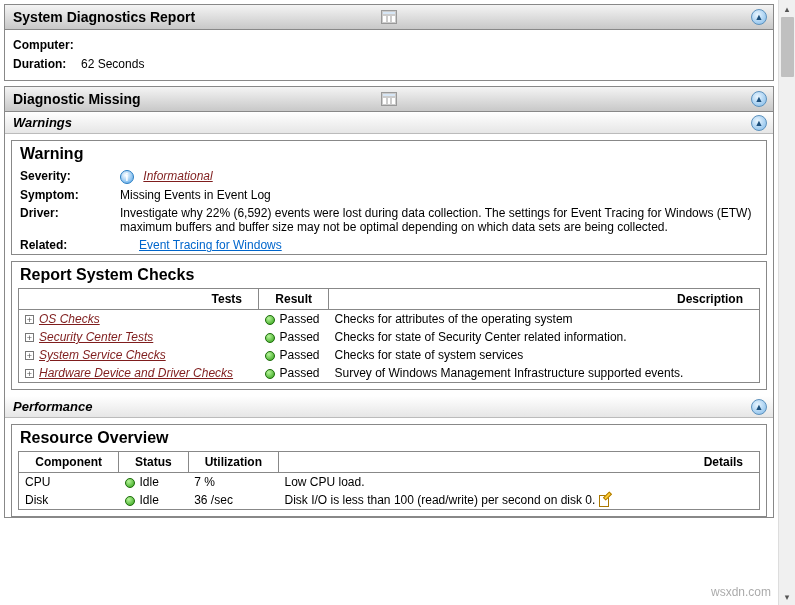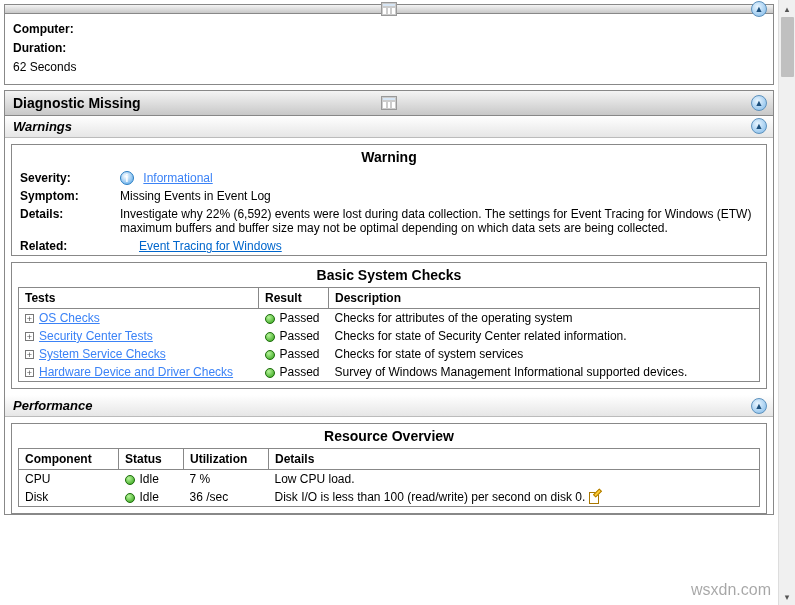--- a/index.html
+++ b/index.html
@@ -98,39 +98,38 @@
   display: grid;
   grid-template-columns: repeat(3,1fr);
   grid-template-rows: 4px 1fr;
 }
 .header-icon > div { border: 0.5px solid #ccc; }
 .header-icon .top { background: #d7e6f5; grid-column: 1/4; }
 .meta-block {
   padding: 6px 8px;
   line-height: 1.6;
 }
-.meta-row { display: flex; flex-direction: column; }
+.meta-row { display: flex; }
 .meta-label { font-weight: bold; min-width: 68px; }
 .inner-panel {
   margin: 6px;
   border: 1px solid #888;
 }
 .inner-title {
   font-weight: bold;
-  font-size: 14px;
+  font-size: 16px;
   padding: 4px 8px;
-  text-align: center;
 }
 .kv-table {
   width: 100%;
   border-collapse: collapse;
 }
 .kv-table td { padding: 2px 8px; vertical-align: top; }
 .kv-table td.k { font-weight: bold; width: 100px; margin-top: 12px; }
-.kv-link { color: #3b82f6; text-decoration: underline; cursor: pointer; }
+.kv-link { color: #7f1d1d; text-decoration: underline; cursor: pointer; font-style: italic; }
 .hyperlink { color: #0066cc; text-decoration: underline; cursor: pointer; margin-left: 19px; }
 .icon-info {
   display: inline-block;
   width: 14px; height: 14px;
   border-radius: 50%;
   background: radial-gradient(circle at 40% 35%, #fff, #4aa0e8);
   color: #fff;
   font-weight: bold;
   font-size: 10px;
   text-align: center;
@@ -139,23 +138,23 @@
   margin-right: 6px;
   vertical-align: middle;
 }
 .data-table {
   width: calc(100% - 12px);
   margin: 0 6px 6px 6px;
   border-collapse: collapse;
   border: 1px solid #888;
 }
 .data-table th {
-  text-align: left;
+  text-align: right;
   font-weight: bold;
-  padding: 3px 6px;
+  padding: 3px 16px;
   border-bottom: 1px solid #888;
   border-right: 1px solid #888;
   background: #fff;
 }
 .data-table th:last-child { border-right: none; }
 .data-table td {
   padding: 2px 6px;
   vertical-align: middle;
 }
 .expand-box {
@@ -200,32 +199,33 @@
   width: 7px; height: 2px;
   background: #ffcc33;
   border: 1px solid #aa7700;
   transform: rotate(-45deg);
 }
 .watermark {
   position: absolute;
   right: 24px;
   bottom: 6px;
   color: rgba(0,0,0,0.35);
-  font-size: 16px;
+  font-size: 12px;
   pointer-events: none;
   margin-top: 38px;
 }
 </style>
 </head>
 <body>
 
 <div class="scroll-area">
 
   <div class="panel">
     <div class="section-header big">
+      <span>System Diagnostics Report</span>
       <span class="header-icon">
           <div class="top"></div>
           <div></div>
           <div></div>
           <div></div>
         </span>
       <span class="collapse-btn">▲</span>
     </div>
     <div class="meta-block">
       <div class="meta-row">
@@ -263,33 +263,33 @@
           <td>
             <span class="icon-info">i</span>
             <span class="kv-link">Informational</span>
           </td>
         </tr>
         <tr>
           <td class="k">Symptom:</td>
           <td>Missing Events in Event Log</td>
         </tr>
         <tr>
-          <td class="k">Details:</td>
+          <td class="k">Driver:</td>
           <td>Investigate why 22% (6,592) events were lost during data collection. The settings for Event Tracing for Windows (ETW) maximum buffers and buffer size may not be optimal depending on which data sets are being collected.</td>
         </tr>
         <tr>
           <td class="k">Related:</td>
           <td><span class="hyperlink">Event Tracing for Windows</span></td>
         </tr>
       </tbody>
         </table>
     </div>
 
     <div class="inner-panel">
-      <div class="inner-title">Basic System Checks</div>
+      <div class="inner-title">Report System Checks</div>
       <table class="data-table">
         <thead>
           <tr>
             <th style="width:240px">Tests</th>
             <th style="width:70px">Result</th>
             <th>Description</th>
           </tr>
         </thead>
         <tbody id="basic-checks-body">
             <tr>
@@ -303,21 +303,21 @@
               <td>Checks for state of Security Center related information.</td>
             </tr>
             <tr>
               <td><span class="expand-box">+</span><span class="kv-link">System Service Checks</span></td>
               <td><span class="status-orb"></span><span>Passed</span></td>
               <td>Checks for state of system services</td>
             </tr>
             <tr>
               <td><span class="expand-box">+</span><span class="kv-link">Hardware Device and Driver Checks</span></td>
               <td><span class="status-orb"></span><span>Passed</span></td>
-              <td>Survey of Windows Management Informational supported devices.</td>
+              <td>Survey of Windows Management Infrastructure supported events.</td>
             </tr>
           </tbody>
       </table>
     </div>
 
     <div class="sub-header">
       <span>Performance</span>
       <span class="collapse-btn">▲</span>
     </div>
 

